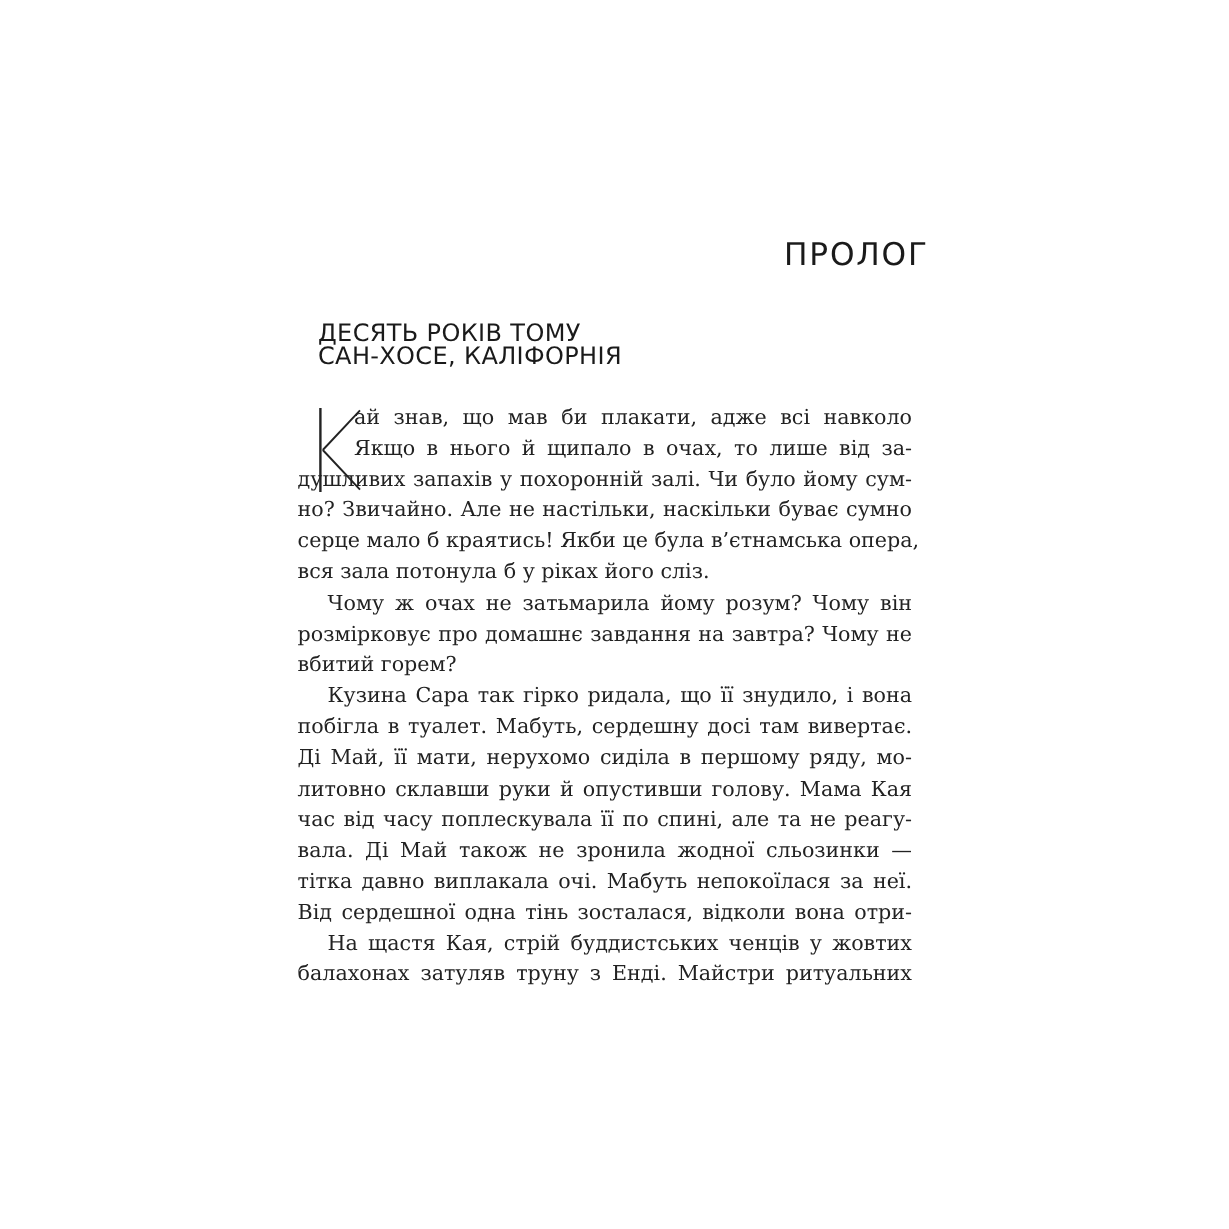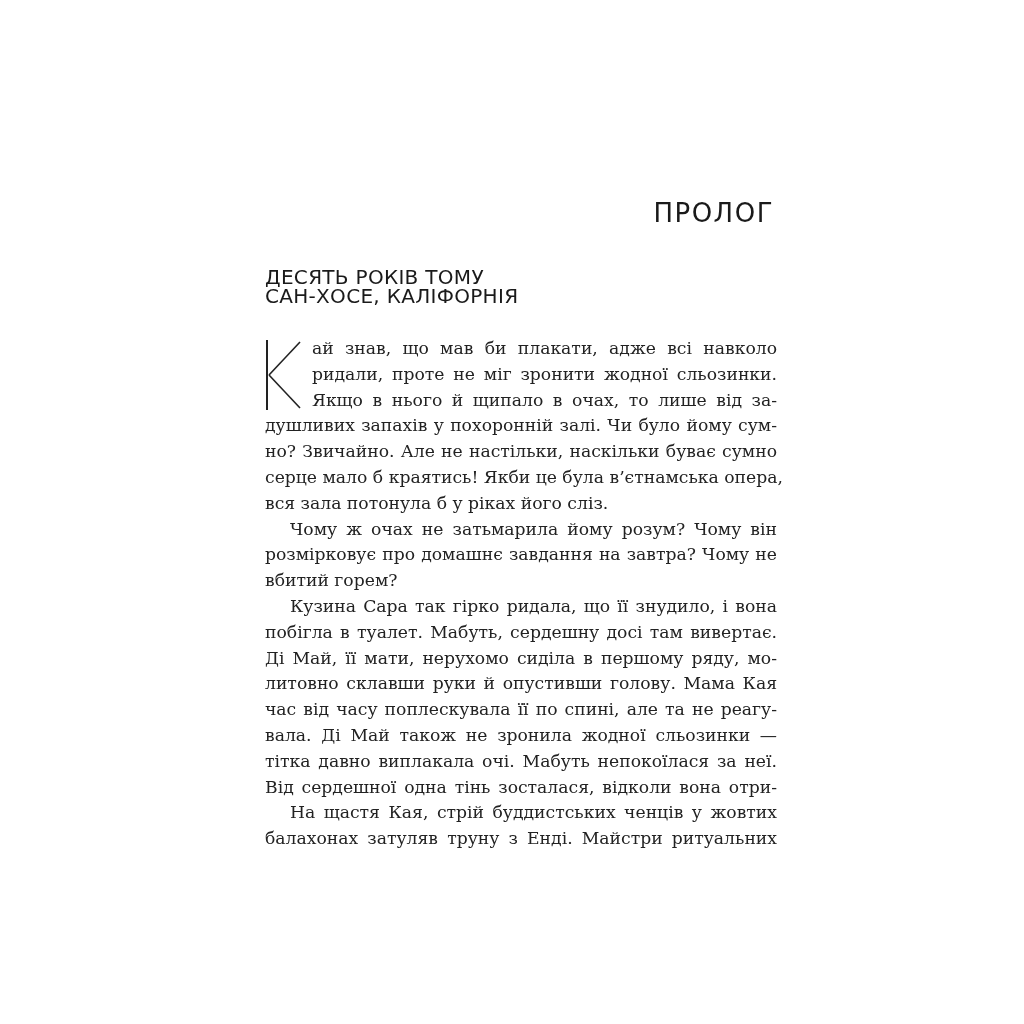--- a/index.html
+++ b/index.html
@@ -12,21 +12,21 @@
   }
   .subhead {
     position: absolute; left: 265px;
     font-family: "DejaVu Sans", sans-serif;
     font-size: 20px; letter-spacing: 0.3px; color: #1a1a1a;
     white-space: nowrap;
   }
   .subhead.s1 { top: 265px; }
   .subhead.s2 { top: 284px; }
   .body-text {
-    position: absolute; left: 265px; top: 336px; width: 512px;
+    position: absolute; left: 248px; top: 336px; width: 512px;
     font-family: "DejaVu Serif", serif;
     font-size: 17.2px; line-height: 25.8px; color: #222;
   }
   .line { display: block; white-space: nowrap; height: 25.8px; text-align: justify; text-align-last: justify; }
   .line.last { text-align-last: left; }
   .line.indent { padding-left: 25px; }
   .line.cap { padding-left: 47px; }
   .dropcap {
     position: absolute; left: 264px; top: 340px; width: 40px; height: 70px;
   }
@@ -42,21 +42,20 @@
   <div class="subhead s2">САН-ХОСЕ, КАЛІФОРНІЯ</div>
 
   <svg class="dropcap" viewBox="0 0 40 70" width="40" height="70">
     <line x1="3" y1="0" x2="3" y2="70" stroke="#222" stroke-width="2"></line>
     <line x1="36" y1="2" x2="5" y2="35" stroke="#222" stroke-width="1.6"></line>
     <line x1="5" y1="35" x2="36" y2="68" stroke="#222" stroke-width="1.6"></line>
   </svg>
 
   <div class="body-text">
     <span class="line cap">ай знав, що мав би плакати, адже всі навколо</span>
-    <span class="line cap">ридали, проте не міг зронити жодної сльозинки.</span>
     <span class="line cap">Якщо в нього й щипало в очах, то лише від за-</span>
     <span class="line">душливих запахів у похоронній залі. Чи було йому сум-</span>
     <span class="line">но? Звичайно. Але не настільки, наскільки буває сумно</span>
     <span class="line">серце мало б краятись! Якби це була в’єтнамська опера,</span>
     <span class="line last">вся зала потонула б у ріках його сліз.</span>
     <span class="line indent">Чому ж очах не затьмарила йому розум? Чому він</span>
     <span class="line">розмірковує про домашнє завдання на завтра? Чому не</span>
     <span class="line last">вбитий горем?</span>
     <span class="line indent">Кузина Сара так гірко ридала, що її знудило, і вона</span>
     <span class="line">побігла в туалет. Мабуть, сердешну досі там вивертає.</span>

